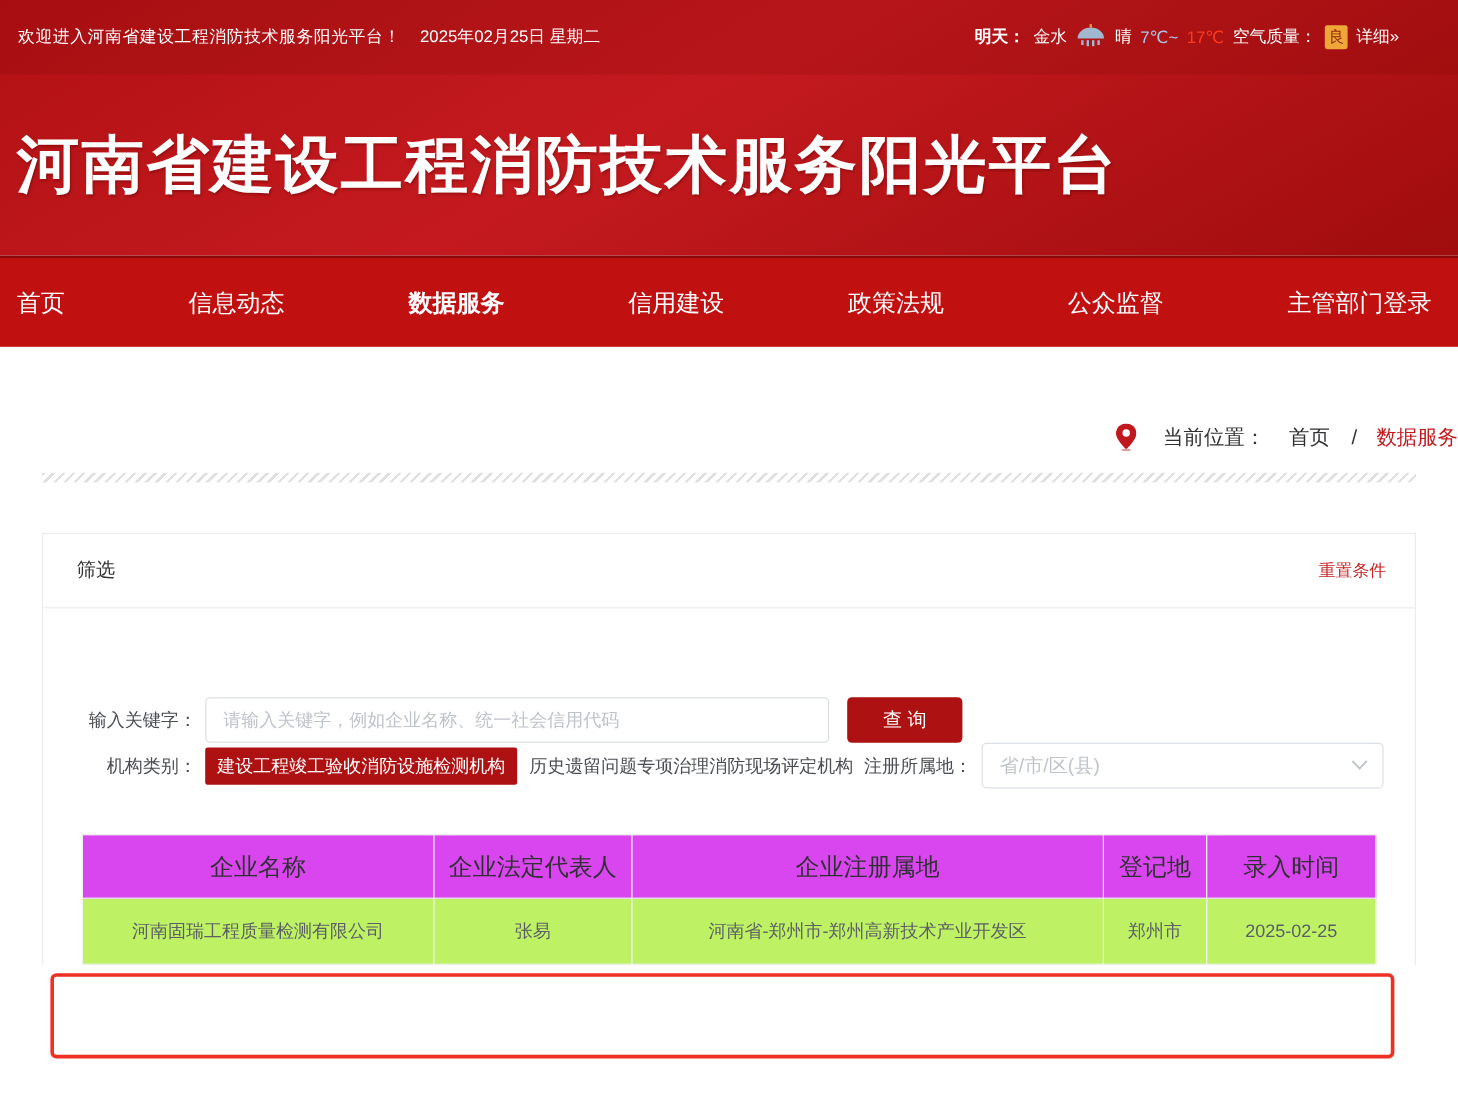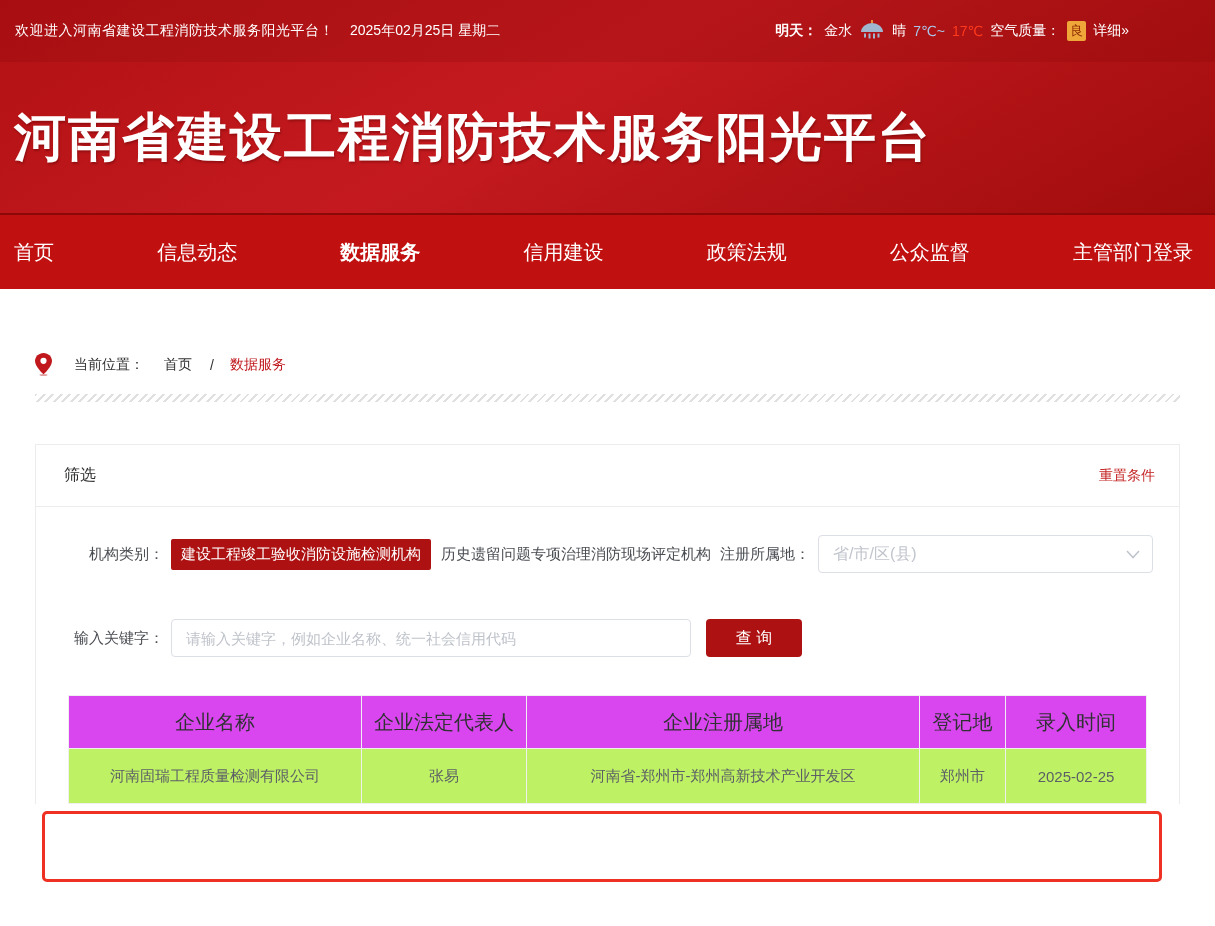--- a/index.html
+++ b/index.html
@@ -22,21 +22,21 @@
     align-items: center;
     padding-left: 15px;
     color: #fff;
     font-size: 14px;
     background: rgba(120, 8, 8, 0.18);
   }
   .topbar-welcome { letter-spacing: 0.5px; }
   .topbar-date { margin-left: 16px; text-align: right; }
   .topbar-weather {
     margin-left: auto;
-    padding-right: 86px;
+    padding-right: 49px;
     display: flex;
     align-items: center;
     gap: 7px;
   }
   .w-bold { font-weight: bold; }
   .temp-low { color: #a9c6e8; }
   .temp-high { color: #ff3a1c; }
   .aqi-badge {
     background: #f0a73a;
     color: #8c2b00;
@@ -76,22 +76,23 @@
   }
   .nav-item.active { font-weight: bold; }
 
   
   .content { position: relative; height: 637px; background: #fff; }
 
   .breadcrumb {
     margin: 64px 0 0 35px;
     display: flex;
     align-items: center;
-    font-size: 14px;
+    font-size: 17px;
     color: #303133;
+    justify-content: flex-end;
   }
   .breadcrumb .pin { margin-right: 22px; display: inline-flex; }
   .crumb-label { margin-right: 20px; }
   .crumb-home { margin-right: 18px; cursor: pointer; }
   .crumb-sep { margin-right: 16px; color: #303133; }
   .crumb-current { color: #c0181c; cursor: pointer; }
 
   .slash-divider {
     margin: 18px 35px 0 35px;
     height: 8px;
@@ -287,41 +288,41 @@
 
   <div class="slash-divider"></div>
 
   <div class="panel">
     <div class="panel-head">
       <span class="panel-title">筛选</span>
       <span class="reset-link">重置条件</span>
     </div>
 
     <div class="filters">
+      <div class="filter-row filter-row2">
+        <span class="filter-label">输入关键字：</span>
+        <input class="keyword-input" type="text" placeholder="请输入关键字，例如企业名称、统一社会信用代码" style="">
+        <button class="search-btn">查 询</button>
+      </div>
+
       <div class="filter-row">
         <span class="filter-label">机构类别：</span>
         <span class="cat-option-selected">建设工程竣工验收消防设施检测机构</span>
         <span class="cat-option">历史遗留问题专项治理消防现场评定机构</span>
         <div class="region-group">
           <span class="region-label">注册所属地：</span>
           <div class="region-select">
             <span class="region-placeholder">省/市/区(县)</span>
             <span>
               <svg width="14" height="9" viewBox="0 0 14 9">
                   <polyline points="1,1 7,7.5 13,1" fill="none" stroke="#c0c4cc" stroke-width="1.6"></polyline>
                 </svg>
             </span>
           </div>
         </div>
-      </div>
-
-      <div class="filter-row filter-row2">
-        <span class="filter-label">输入关键字：</span>
-        <input class="keyword-input" type="text" placeholder="请输入关键字，例如企业名称、统一社会信用代码" style="">
-        <button class="search-btn">查 询</button>
       </div>
     </div>
 
     <table class="result-table">
       <colgroup>
         <col style="width:293px">
           <col style="width:165px">
           <col style="width:393px">
           <col style="width:86px">
           <col style="width:141px">

